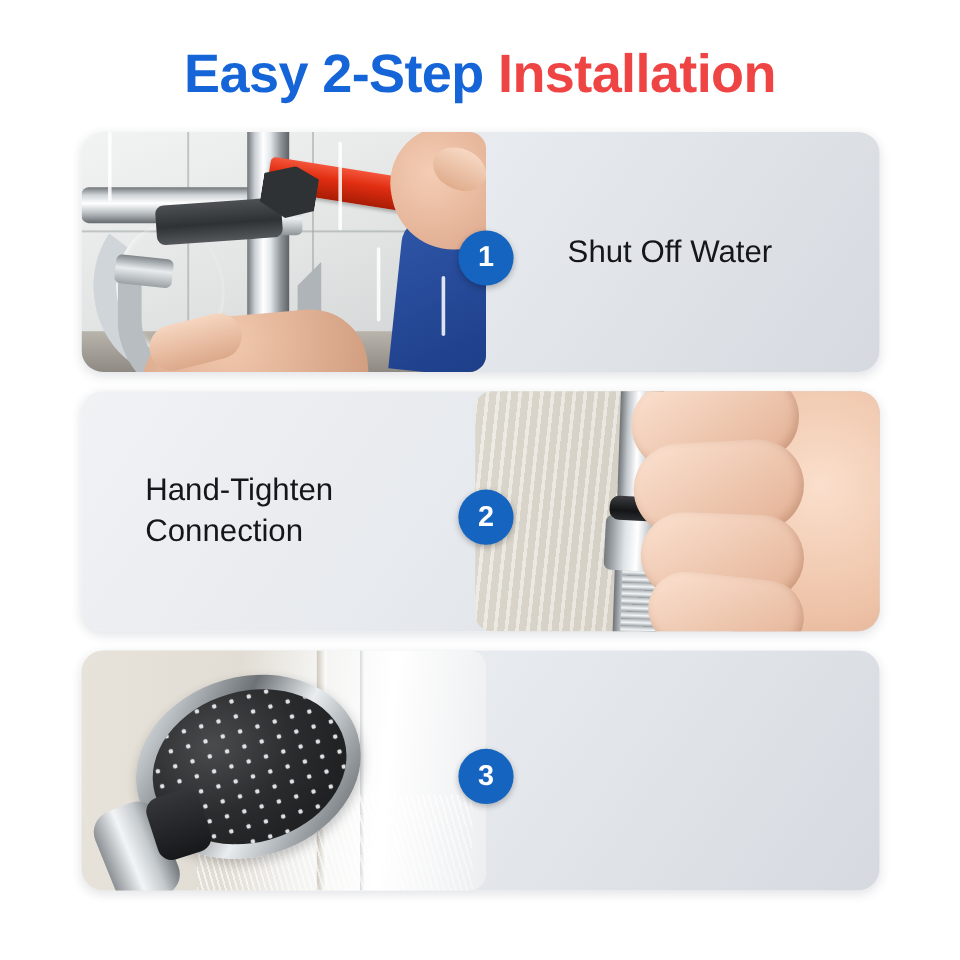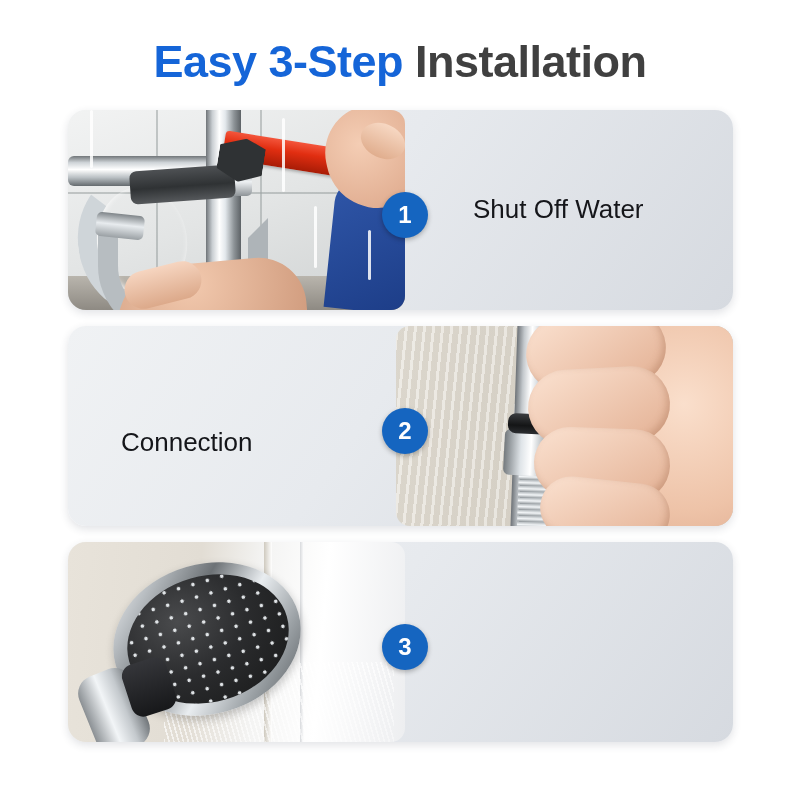--- a/index.html
+++ b/index.html
@@ -22,21 +22,21 @@
     left: 0;
     width: 800px;
     text-align: center;
     font-size: 45px;
     font-weight: 700;
     letter-spacing: -0.5px;
     line-height: 56px;
     white-space: nowrap;
   }
   .title-accent { color: #1565d8; }
-  .title-rest   { color: #404040; }
+  .title-rest   { color: #ef4444; }
 
   
   .steps {
     position: absolute;
     top: 110px;
     left: 68px;
     width: 665px;
   }
   .step-card {
     position: relative;
@@ -300,21 +300,21 @@
       rgba(255,255,255,0) 0px, rgba(255,255,255,0) 3px,
       rgba(255,255,255,.92) 3px, rgba(255,255,255,.92) 4.6px);
     mask-image: linear-gradient(160deg, rgba(0,0,0,.95), rgba(0,0,0,.35));
     -webkit-mask-image: linear-gradient(160deg, rgba(0,0,0,.95), rgba(0,0,0,.35));
   }
 </style>
 </head>
 <body>
 
 <div class="page-title">
-  <span class="title-accent">Easy 3-Step</span><span class="title-rest"> Installation</span>
+  <span class="title-accent">Easy 2-Step</span><span class="title-rest"> Installation</span>
 </div>
 
 <div class="steps">
 
   <div class="step-card layout-img-left">
     <div class="photo left ph1">
       <div class="tile-grid"></div>
       <div class="floor"></div>
       <div class="elbow"></div>
       <div class="pipe-h"></div>
@@ -337,21 +337,21 @@
     </div>
     <div class="step-badge">
       <span>1</span>
     </div>
     <div class="step-text">Shut Off Water</div>
   </div>
 
   <div class="step-card layout-img-right">
     <div class="step-text">
       <span>
-        <br>
+        <span>Hand-Tighten</span><br>
         <span>Connection</span>
       </span>
     </div>
     <div class="photo right ph2">
       <div class="grain"></div>
       <div class="hose"></div>
       <div class="hose-lower"></div>
       <div class="nut-chrome"></div>
       <div class="collar-black"></div>
       <div class="palm"></div>

